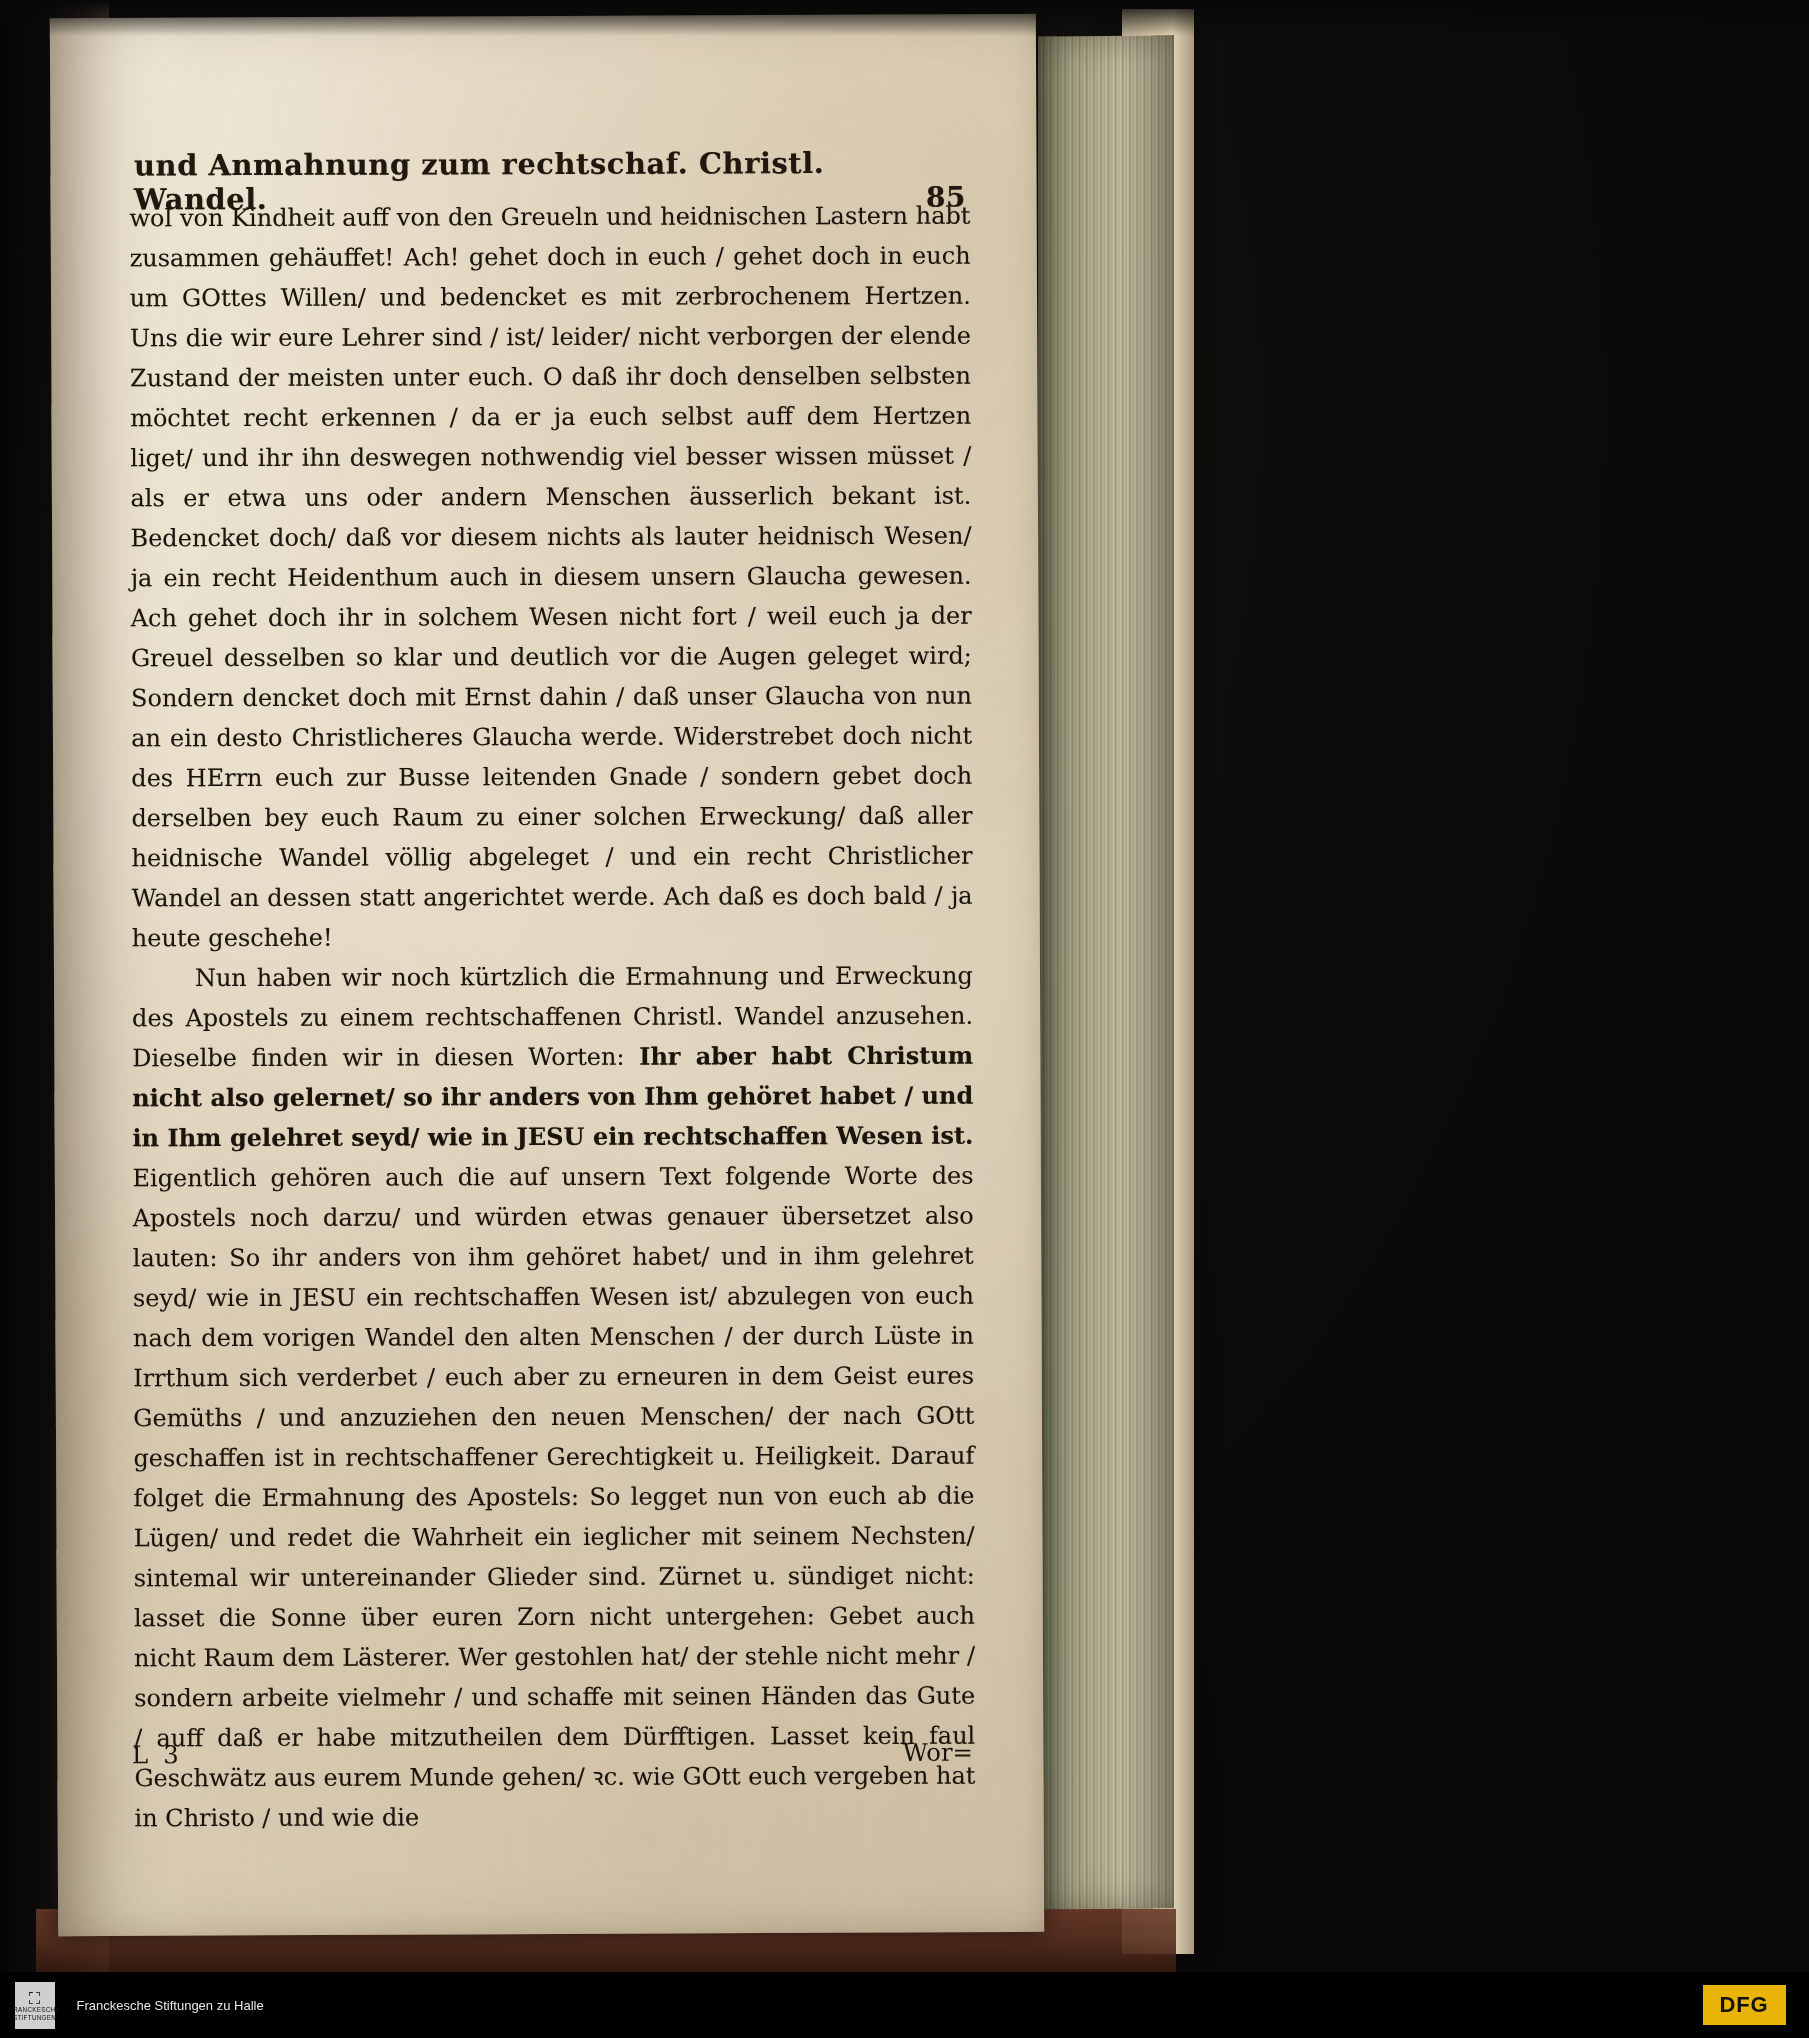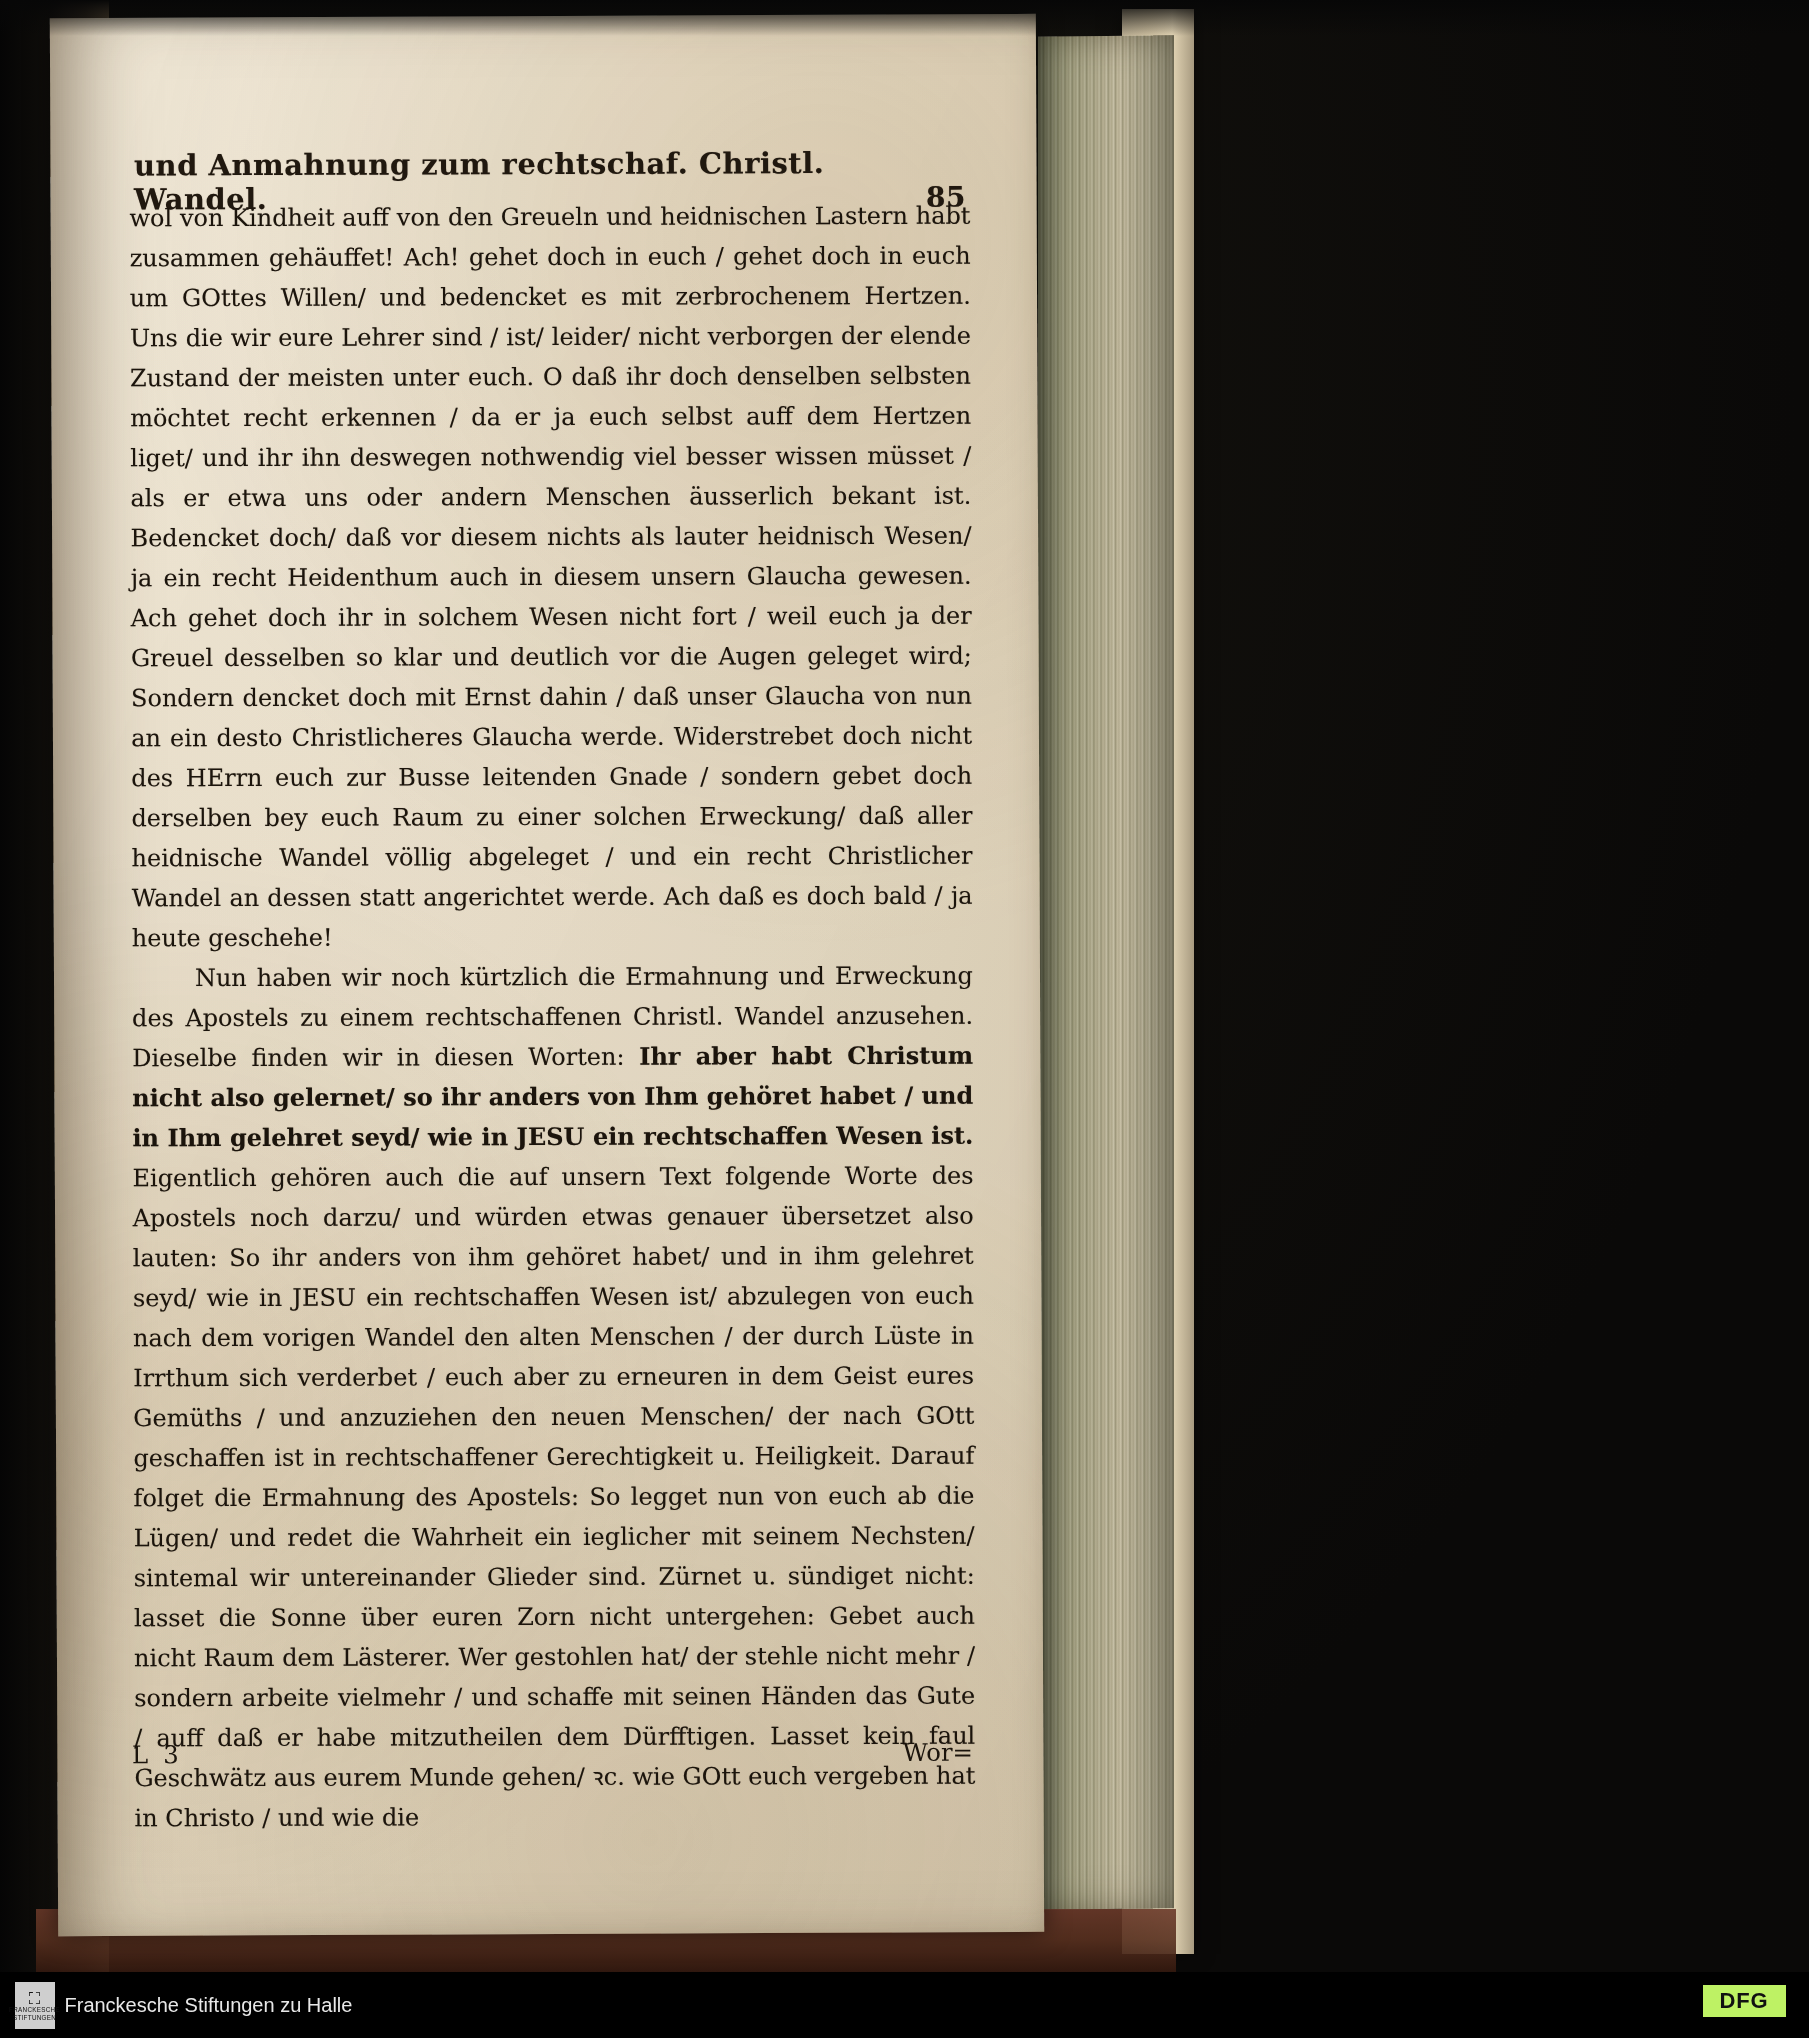--- a/index.html
+++ b/index.html
@@ -204,32 +204,32 @@
     font-family: "Liberation Sans", sans-serif;
     display: flex;
     flex-direction: column;
     align-items: center;
     justify-content: center;
     text-align: center;
     letter-spacing: 0.3px;
   }
   #footer-logo .glyph { font-size: 16.3px; line-height: 16.3px; }
   #footer-text {
-    margin-left: 10px;
+    margin-left: 22px;
     color: #e8e8e8;
     font-family: "Liberation Sans", sans-serif;
-    font-size: 20px;
+    font-size: 13px;
   }
   #dfg-logo {
     position: absolute;
     right: 23.5px;
     top: 12.7px;
     width: 83px;
-    height: 32px;
-    background: #bef264;
+    height: 40px;
+    background: #eab308;
     color: #111;
     font-family: "Liberation Sans", sans-serif;
     font-weight: bold;
     font-size: 22px;
     letter-spacing: 0.9px;
     display: flex;
     align-items: center;
     justify-content: center;
   }
 

